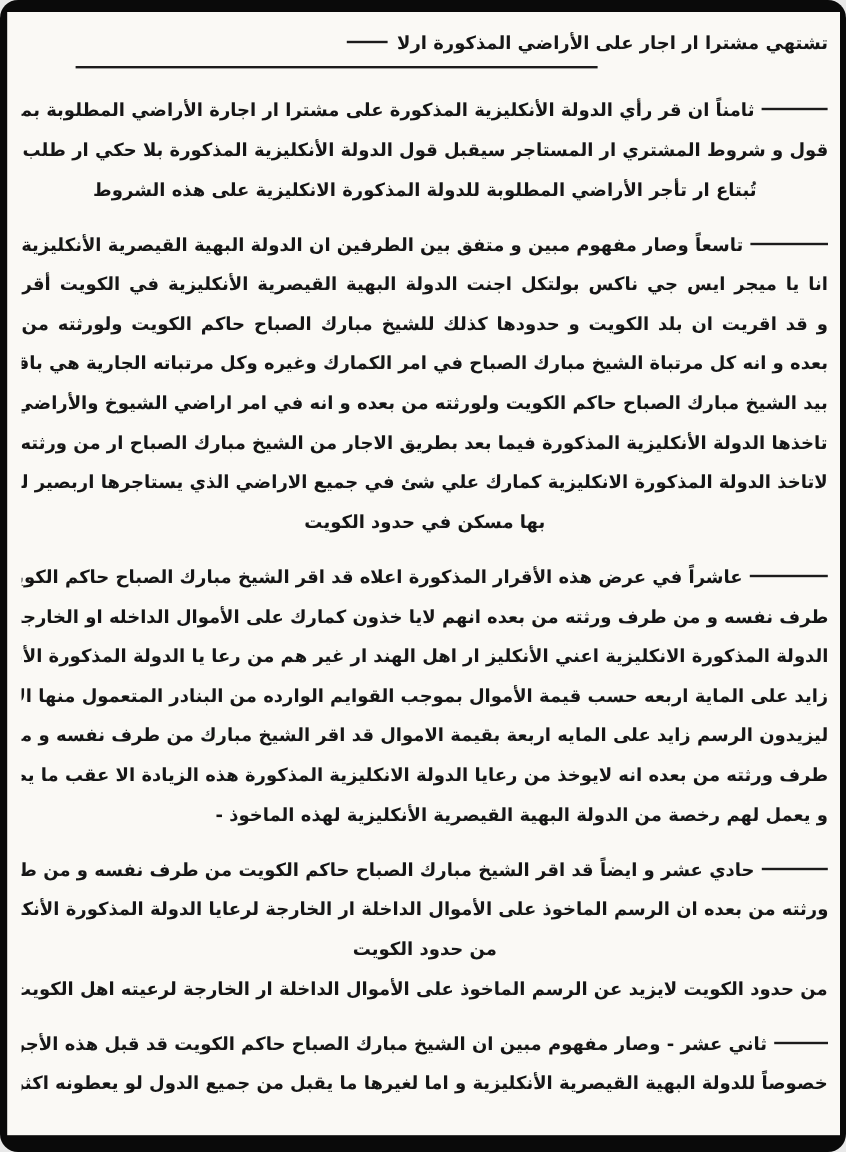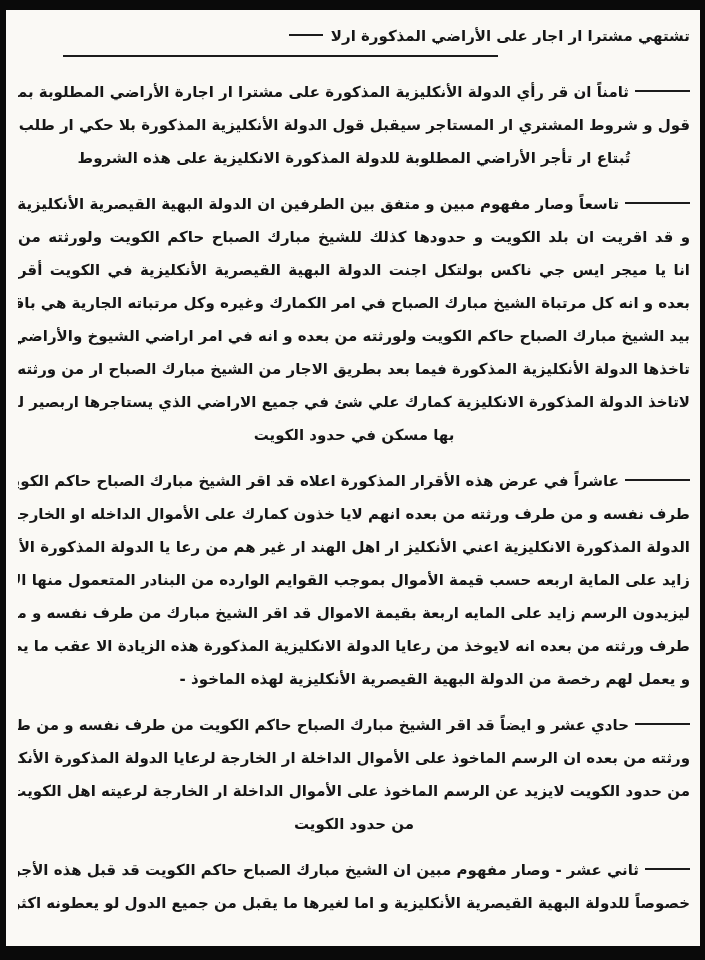--- a/index.html
+++ b/index.html
@@ -4,20 +4,21 @@
 <style>
   html,body{margin:0;padding:0;background:#e8e8e8;}
   .scan-frame{
     position:relative;
     width:705px;height:960px;
     background:#0a0a0a;
     box-sizing:border-box;
     padding:10px 5px 14px 6px;
     overflow:hidden;
     font-family:"DejaVu Sans",sans-serif;
+    border-radius:15px;
   }
   .paper{
     width:100%;height:100%;
     background:#faf9f5;
     box-sizing:border-box;
     padding:10px 10px 4px 12px;
     direction:rtl;
     overflow:hidden;
     color:#161616;
   }
@@ -88,22 +89,22 @@
       <div class="line just"><span class="lead-dash lead-55"></span><span>ثامناً ان قر رأي الدولة الأنكليزية المذكورة على مشترا ار اجارة الأراضي المطلوبة بموجب</span></div>
       <div class="line just"><span>قول و شروط المشتري ار المستاجر سيقبل قول الدولة الأنكليزية المذكورة بلا حكي ار طلب آخر و</span></div>
       <div class="line ruled">
           <span class="t">تُبتاع ار تأجر الأراضي المطلوبة للدولة المذكورة الانكليزية على هذه الشروط</span>
           <span class="tail-rule"></span>
         </div>
     </div>
 
     <div class="para">
       <div class="line just"><span class="lead-dash lead-65"></span><span>تاسعاً وصار مفهوم مبين و متفق بين الطرفين ان الدولة البهية القيصرية الأنكليزية قد فوّضتني</span></div>
+      <div class="line just"><span>انا يا ميجر ايس جي ناكس بولتكل اجنت الدولة البهية القيصرية الأنكليزية في الكويت أقر</span></div>
       <div class="line just"><span>و قد اقريت ان بلد الكويت و حدودها كذلك للشيخ مبارك الصباح حاكم الكويت ولورثته من</span></div>
-      <div class="line just"><span>انا يا ميجر ايس جي ناكس بولتكل اجنت الدولة البهية القيصرية الأنكليزية في الكويت أقر</span></div>
       <div class="line just"><span>بعده و انه كل مرتباة الشيخ مبارك الصباح في امر الكمارك وغيره وكل مرتباته الجارية هي باقية</span></div>
       <div class="line just"><span>بيد الشيخ مبارك الصباح حاكم الكويت ولورثته من بعده و انه في امر اراضي الشيوخ والأراضي التي</span></div>
       <div class="line just"><span>تاخذها الدولة الأنكليزية المذكورة فيما بعد بطريق الاجار من الشيخ مبارك الصباح ار من ورثته من بعد</span></div>
       <div class="line just"><span>لاتاخذ الدولة المذكورة الانكليزية كمارك علي شئ في جميع الاراضي الذي يستاجرها اربصير لهم</span></div>
       <div class="line ruled">
           <span class="t">بها مسكن في حدود الكويت</span>
           <span class="tail-rule"></span>
         </div>
     </div>
 
@@ -113,25 +114,25 @@
       <div class="line just"><span>الدولة المذكورة الانكليزية اعني الأنكليز ار اهل الهند ار غير هم من رعا يا الدولة المذكورة الأنكليزية</span></div>
       <div class="line just"><span>زايد على الماية اربعه حسب قيمة الأموال بموجب القوايم الوارده من البنادر المتعمول منها الأموال</span></div>
       <div class="line just"><span>ليزيدون الرسم زايد على المايه اربعة بقيمة الاموال قد اقر الشيخ مبارك من طرف نفسه و من</span></div>
       <div class="line just"><span>طرف ورثته من بعده انه لايوخذ من رعايا الدولة الانكليزية المذكورة هذه الزيادة الا عقب ما يطلبون</span></div>
       <div class="line"><span>و يعمل لهم رخصة من الدولة البهية القيصرية الأنكليزية لهذه الماخوذ -</span></div>
     </div>
 
     <div class="para">
       <div class="line just"><span class="lead-dash lead-55"></span><span>حادي عشر و ايضاً قد اقر الشيخ مبارك الصباح حاكم الكويت من طرف نفسه و من طرف</span></div>
       <div class="line just"><span>ورثته من بعده ان الرسم الماخوذ على الأموال الداخلة ار الخارجة لرعايا الدولة المذكورة الأنكليزية</span></div>
-      <div class="line just"><span>من حدود الكويت لايزيد عن الرسم الماخوذ على الأموال الداخلة ار الخارجة لرعيته اهل الكويت</span></div>
       <div class="line ruled">
           <span class="t">من حدود الكويت</span>
           <span class="tail-rule"></span>
         </div>
+      <div class="line just"><span>من حدود الكويت لايزيد عن الرسم الماخوذ على الأموال الداخلة ار الخارجة لرعيته اهل الكويت</span></div>
     </div>
 
     <div class="para">
       <div class="line just"><span class="lead-dash lead-45"></span><span>ثاني عشر - وصار مفهوم مبين ان الشيخ مبارك الصباح حاكم الكويت قد قبل هذه الأجرة</span></div>
       <div class="line just"><span>خصوصاً للدولة البهية القيصرية الأنكليزية و اما لغيرها ما يقبل من جميع الدول لو يعطونه اكثر</span></div>
     </div>
 
   </div>
 </div>
 

